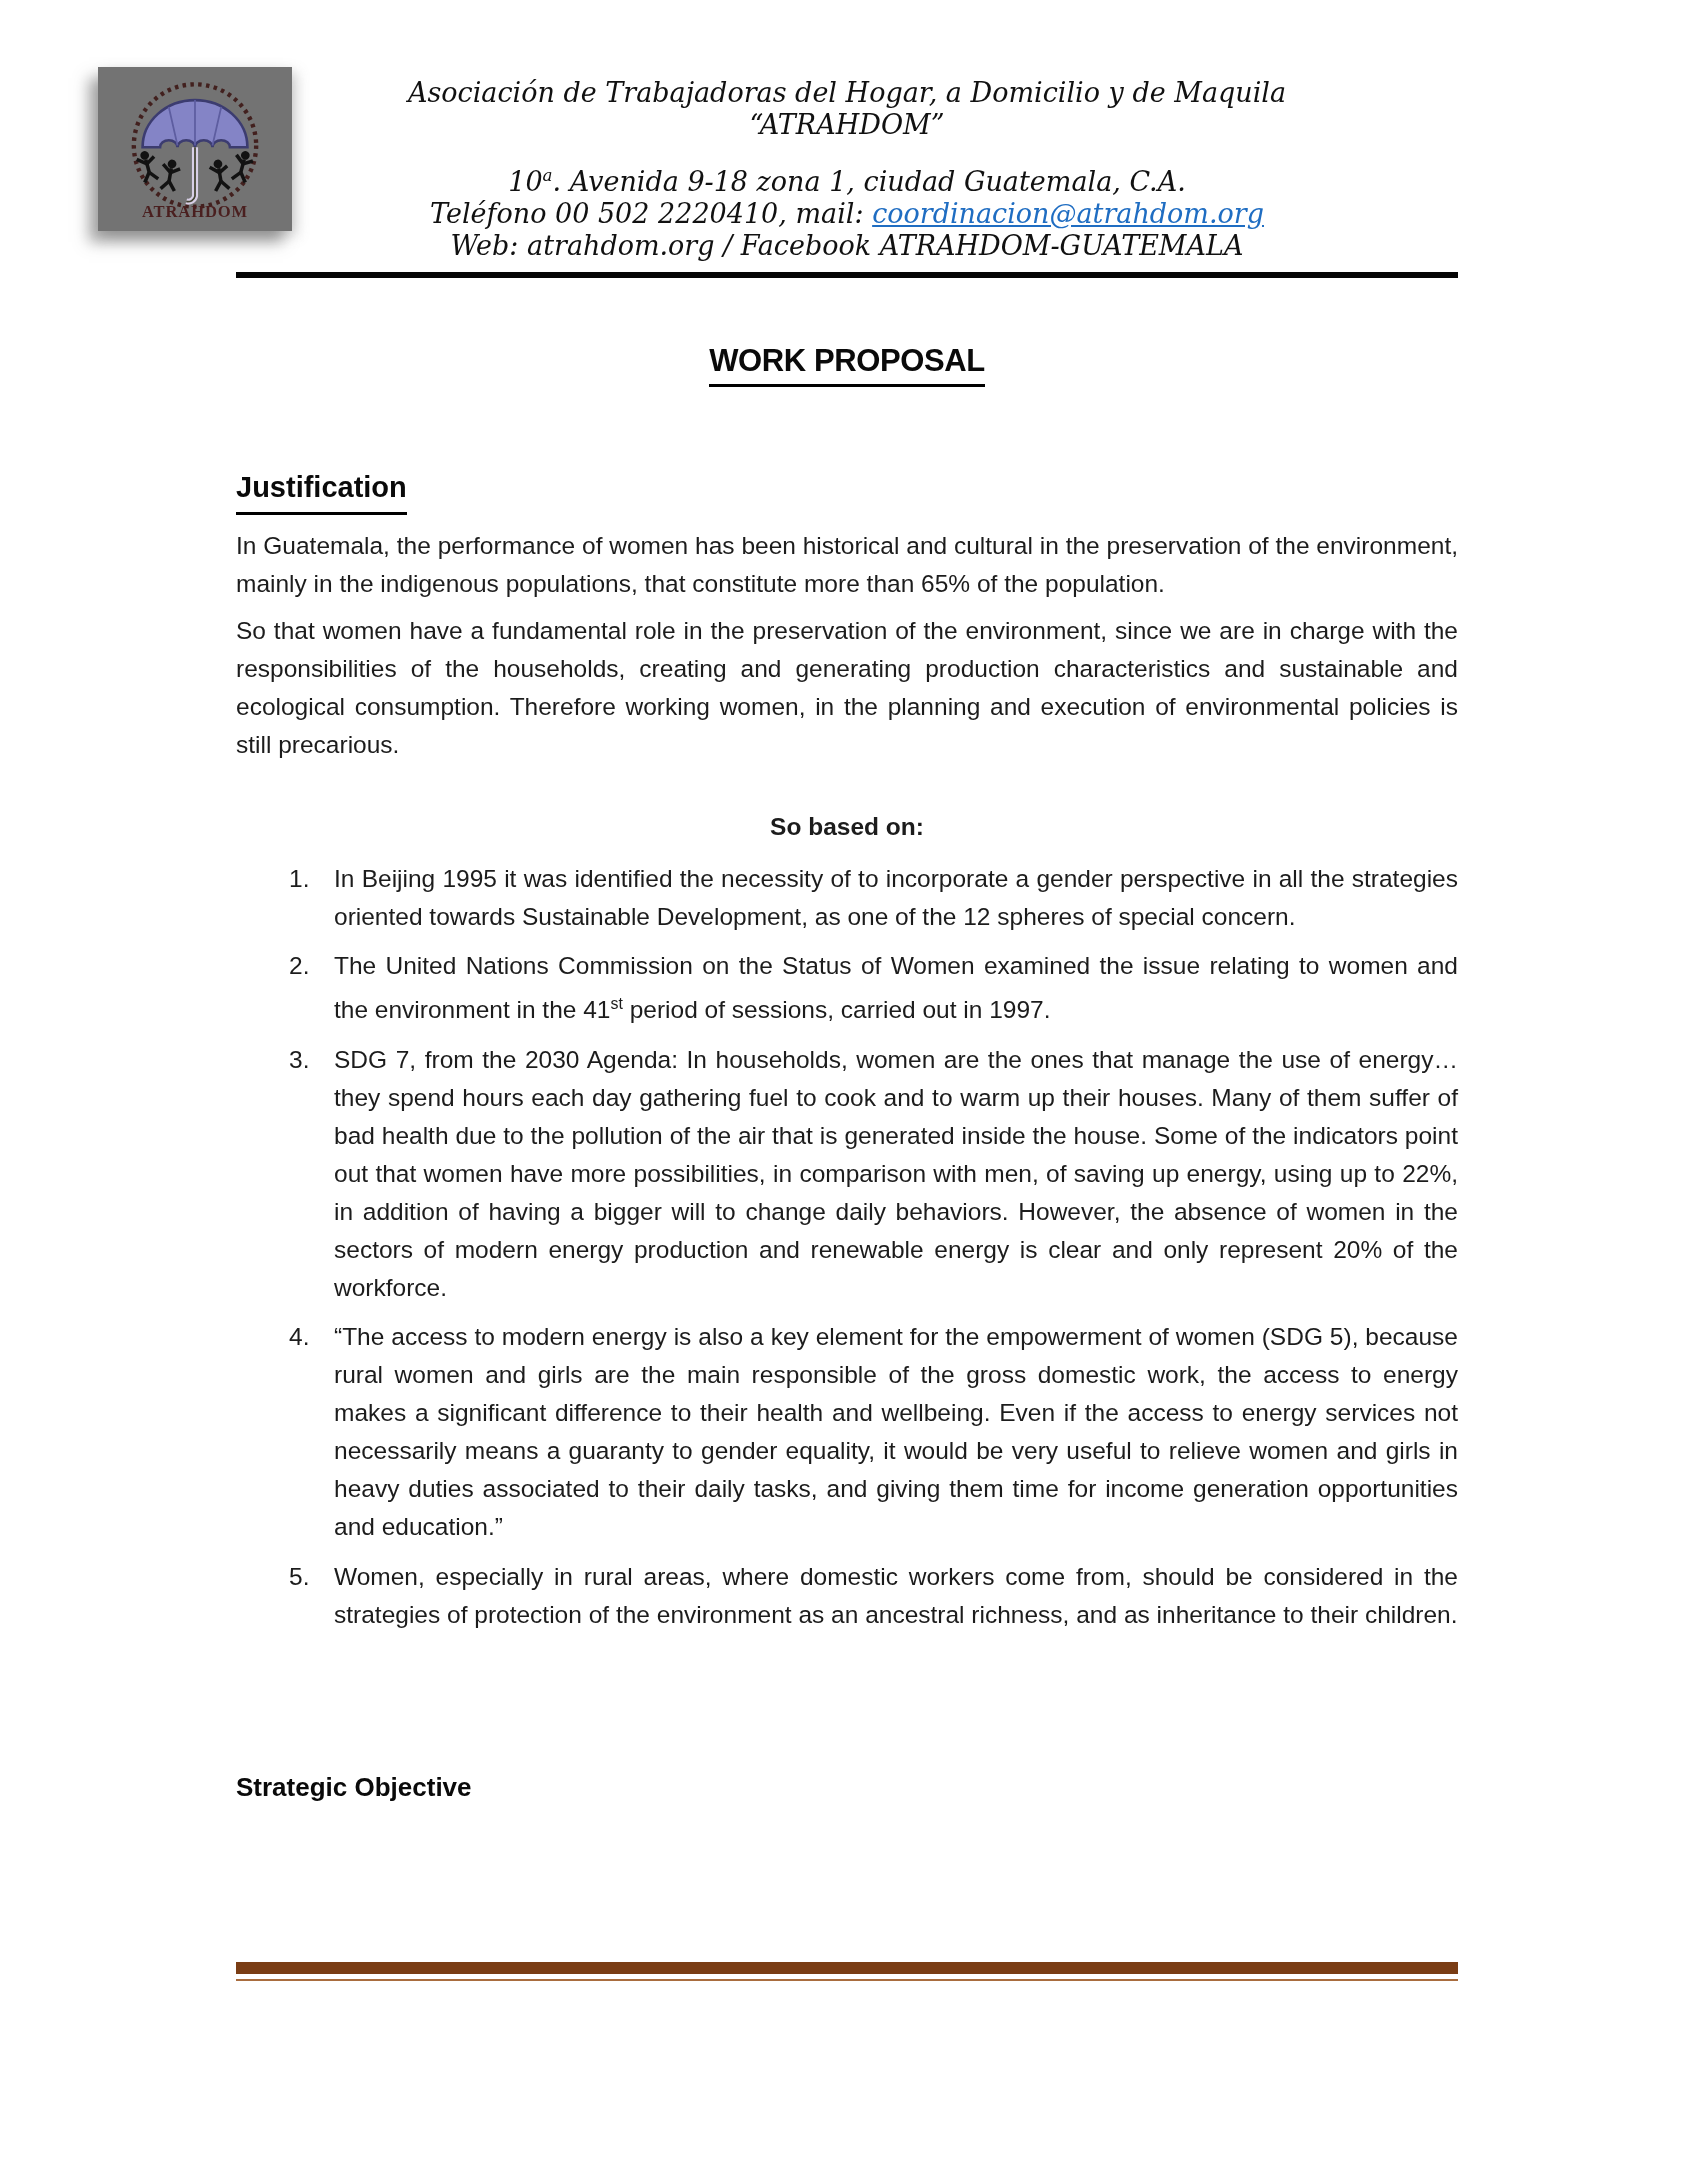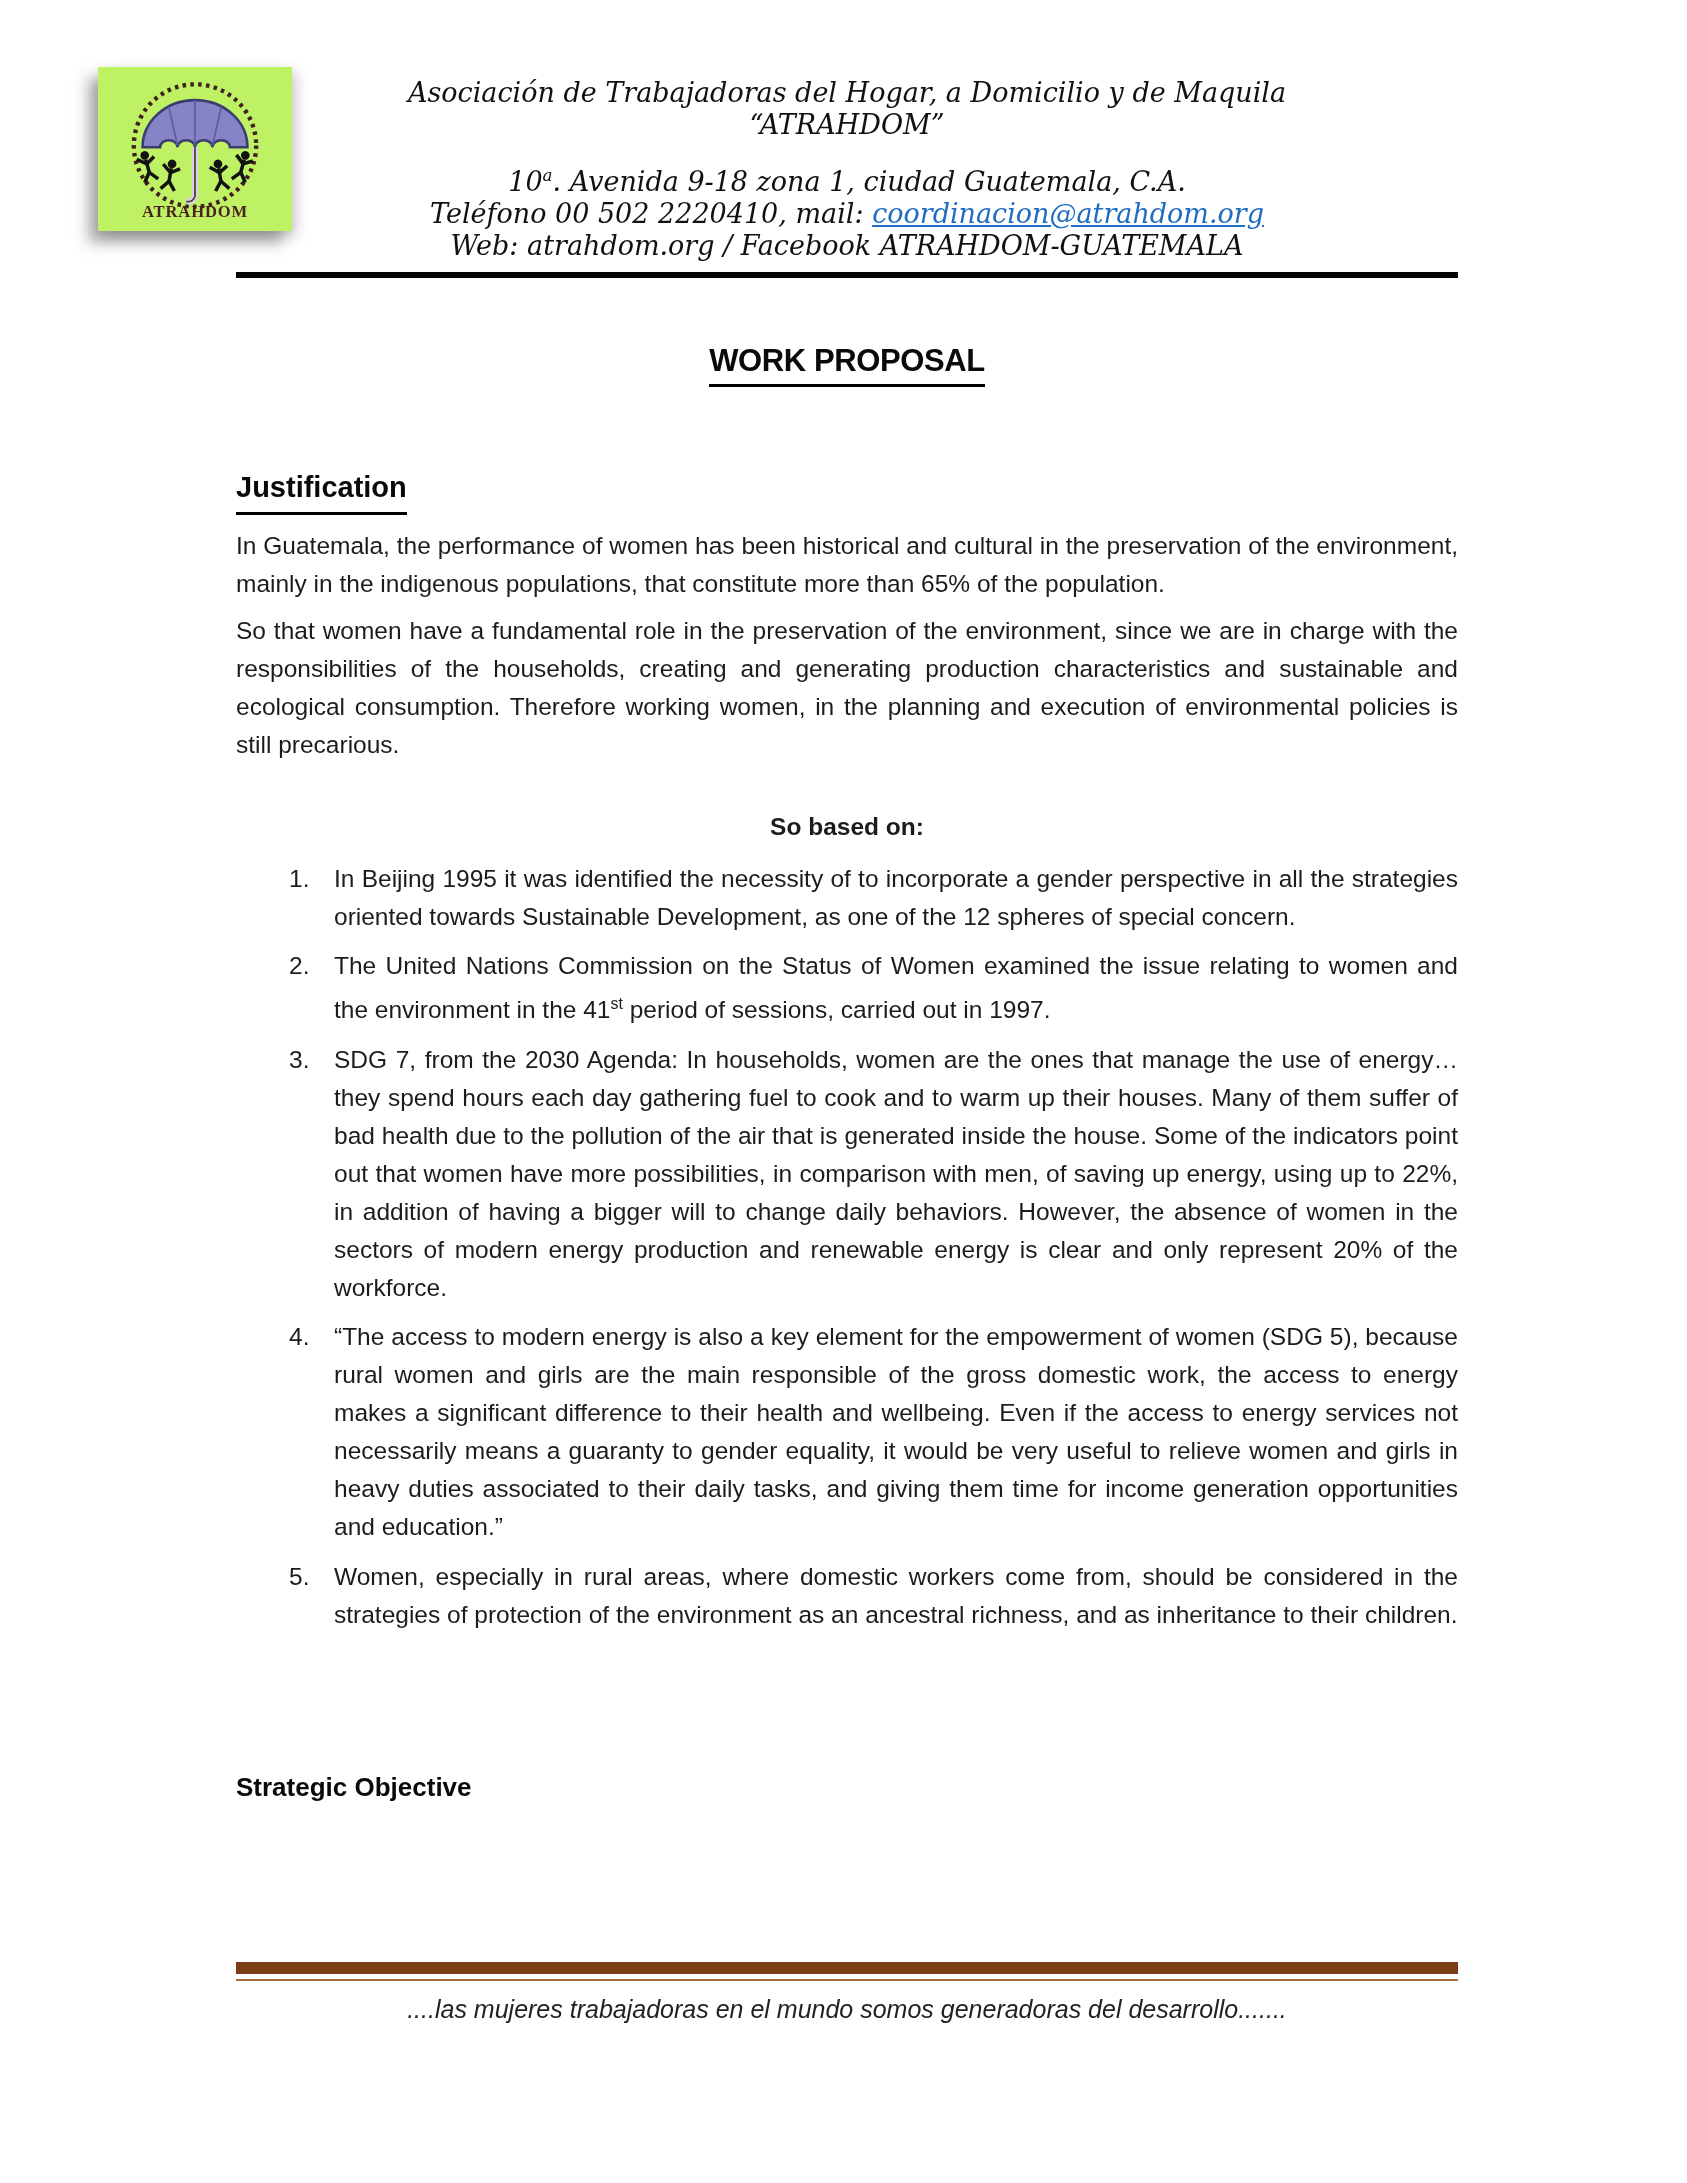--- a/index.html
+++ b/index.html
@@ -9,21 +9,21 @@
     background:#ffffff;
     font-family:"Liberation Sans", sans-serif;
     color:#1c1c1c;
     overflow:hidden;
   }
 
   
   .logo {
     position:absolute; left:98px; top:67px;
     width:194px; height:164px;
-    background:#bef264;
+    background:#737373;
     box-shadow:-8.7px 10.5px 14px rgba(90,90,90,.55), 5.2px 5.2px 12.2px rgba(120,120,120,.35);
     display:flex; align-items:center; justify-content:center;
   }
   .header-text {
     margin:77px 229px 0 236px;
     text-align:center;
     font-family:"DejaVu Serif","Liberation Serif",serif;
     font-style:italic;
     font-size:27px; line-height:32px;
     color:#111;
@@ -194,17 +194,16 @@
         <span class="li-text">Women, especially in rural areas, where domestic workers come from, should be considered in the strategies of protection of the environment as an ancestral richness, and as inheritance to their children.</span>
       </div>
     </div>
 
     <div class="strategic-heading">Strategic Objective</div>
   </div>
 
   <div class="footer">
     <div class="footer-bar"></div>
     <div class="footer-line"></div>
-    <div class="footer-slogan">....las mujeres trabajadoras en el mundo somos generadoras del desarrollo.......</div>
   </div>
 
 </div>
 
 
 </body></html>

